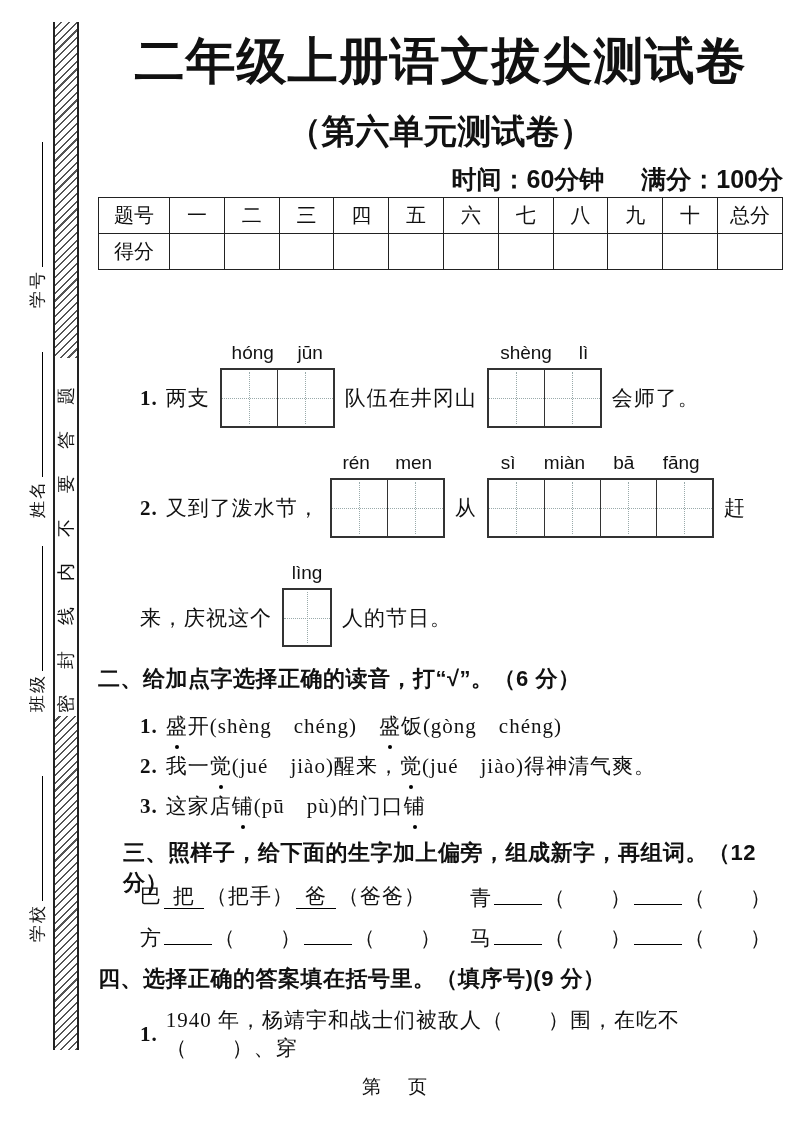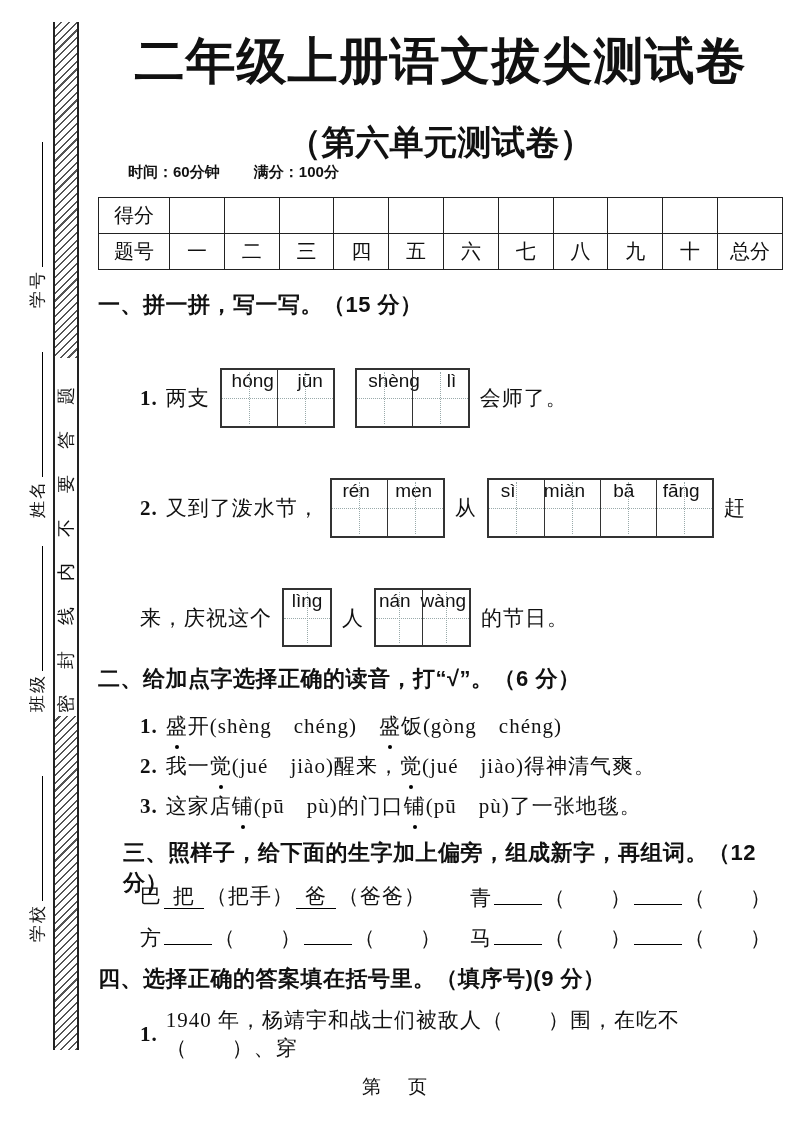--- a/index.html
+++ b/index.html
@@ -15,38 +15,38 @@
   .wline{display:inline-block;width:125px;border-bottom:1.5px solid #000;height:2px;margin-left:3px;}
   .seal-text{position:absolute;left:55px;top:716px;transform:rotate(-90deg);transform-origin:left top;
     white-space:nowrap;background:#fff;padding:1px 3px;font-size:18px;letter-spacing:26px;line-height:20px;
     font-family:"Liberation Sans",sans-serif;}
 
   
   .main{position:absolute;left:98px;top:0;width:685px;height:828px;}
   .hei{font-family:"Liberation Sans",sans-serif;font-weight:bold;}
   .abs{position:absolute;left:0;right:0;}
   .title{top:28px;text-align:center;font-size:50px;letter-spacing:1px;margin:0;}
-  .subtitle{top:104px;text-align:center;font-size:34px;margin:16px;}
-  .meta{top:163px;text-align:left;font-size:15px;}
+  .subtitle{top:104px;text-align:center;font-size:34px;margin:5px;}
+  .meta{top:163px;text-align:right;font-size:25px;}
   .meta span{margin-left:30px;}
 
   table.score{top:197px;border-collapse:collapse;width:685px;table-layout:fixed;}
   table.score td{border:1.5px solid #222;height:35px;text-align:center;font-size:20px;padding:0;}
   table.score td.c0{width:70px;}
   table.score td.cl{width:64px;}
 
   .sec-title{font-size:22px;letter-spacing:0.5px;}
   .qrow{display:flex;align-items:center;font-size:21px;letter-spacing:1px;}
   .ind{left:42px;}
   .num{font-weight:bold;font-family:"Liberation Serif",serif;margin-right:8px;}
 
   
   .pybox{position:relative;margin:0 10px;}
   .py{position:absolute;top:-26px;left:0;right:0;display:flex;justify-content:space-around;
-    font-size:19px;font-family:"Liberation Sans",sans-serif;letter-spacing:0;white-space:nowrap;margin-top:28px;}
+    font-size:19px;font-family:"Liberation Sans",sans-serif;letter-spacing:0;white-space:nowrap;}
   .cells{display:flex;border:2px solid #333;}
   .cell{position:relative;width:55px;height:56px;border-left:1.5px solid #333;}
   .cell:first-child{border-left:none;}
   .cell::before{content:"";position:absolute;left:50%;top:2px;bottom:2px;border-left:1px dotted #9aa;}
   .cell::after{content:"";position:absolute;top:50%;left:0;right:0;border-top:1px dotted #9aa;}
   .sm .cell{width:46px;height:55px;}
 
   
   .dt{position:relative;}
   .dt::after{content:"";position:absolute;left:50%;bottom:-9px;width:4px;height:4px;border-radius:50%;
@@ -86,65 +86,65 @@
     <h1 class="abs title hei">二年级上册语文拔尖测试卷</h1>
     <h2 class="abs subtitle hei">（第六单元测试卷）</h2>
     <div class="abs meta hei">
       <span>时间：60分钟</span>
       <span>满分：100分</span>
     </div>
 
     <table class="abs score">
       <tbody>
           <tr>
-        <td class="c0">得分</td>
-        <td></td>
-        <td></td>
-        <td></td>
-        <td></td>
-        <td></td>
-        <td></td>
-        <td></td>
-        <td></td>
-        <td></td>
-        <td></td>
-        <td class="cl"></td>
-      </tr>
-      <tr>
         <td class="c0">题号</td>
         <td>一</td>
         <td>二</td>
         <td>三</td>
         <td>四</td>
         <td>五</td>
         <td>六</td>
         <td>七</td>
         <td>八</td>
         <td>九</td>
         <td>十</td>
         <td class="cl">总分</td>
       </tr>
+      <tr>
+        <td class="c0">得分</td>
+        <td></td>
+        <td></td>
+        <td></td>
+        <td></td>
+        <td></td>
+        <td></td>
+        <td></td>
+        <td></td>
+        <td></td>
+        <td></td>
+        <td class="cl"></td>
+      </tr>
     </tbody>
       </table>
 
-    <div class="abs sec-title hei" style="top:290px;">一、拼一拼，写一写。（15 分）</div>
 
     <div class="abs qrow ind" style="top:368px;">
       <span class="num">1.</span>
       <span>两支</span>
       <div class="pybox">
         <div class="py">
           <span>hóng</span>
           <span>jūn</span>
         </div>
         <div class="cells">
             <span class="cell"></span>
             <span class="cell"></span>
           </div>
       </div>
+      <span>队伍在井冈山</span>
       <div class="pybox">
         <div class="py">
           <span>shèng</span>
           <span>lì</span>
         </div>
         <div class="cells">
             <span class="cell"></span>
             <span class="cell"></span>
           </div>
       </div>
@@ -187,30 +187,20 @@
       <span>庆祝这个</span>
       <div class="pybox sm">
         <div class="py">
           <span>lìng</span>
         </div>
         <div class="cells">
             <span class="cell"></span>
           </div>
       </div>
       <span>人</span>
-      <div class="pybox sm">
-        <div class="py">
-          <span>nán</span>
-          <span>wàng</span>
-        </div>
-        <div class="cells">
-            <span class="cell"></span>
-            <span class="cell"></span>
-          </div>
-      </div>
       <span>的节日。</span>
     </div>
 
     <div class="abs sec-title hei" style="top:664px;">二、给加点字选择正确的读音，打“√”。（6 分）</div>
 
     <div class="abs qrow ind" style="top:712px;">
       <span class="num">1.</span>
       <span></span>
         <span class="dt">盛</span>
         <span>开(shèng　chéng)　</span>
@@ -224,21 +214,20 @@
         <span>(jué　jiào)醒来，</span>
         <span class="dt">觉</span>
         <span>(jué　jiào)得神清气爽。</span>
     </div>
     <div class="abs qrow ind" style="top:792px;">
       <span class="num">3.</span>
       <span>这家店</span>
         <span class="dt">铺</span>
         <span>(pū　pù)的门口</span>
         <span class="dt">铺</span>
-        <span>(pū　pù)了一张地毯。</span>
     </div>
 
     <div class="abs sec-title hei" style="top:838px;margin-left:25px;">三、照样子，给下面的生字加上偏旁，组成新字，再组词。（12 分）</div>
 
     <div class="abs qrow ind" style="top:880px;">
       <div class="grp grp1">
         <span>巴</span>
         <span class="bl w40">把</span>
         <span>（把手）</span>
         <span class="bl w40">爸</span>

